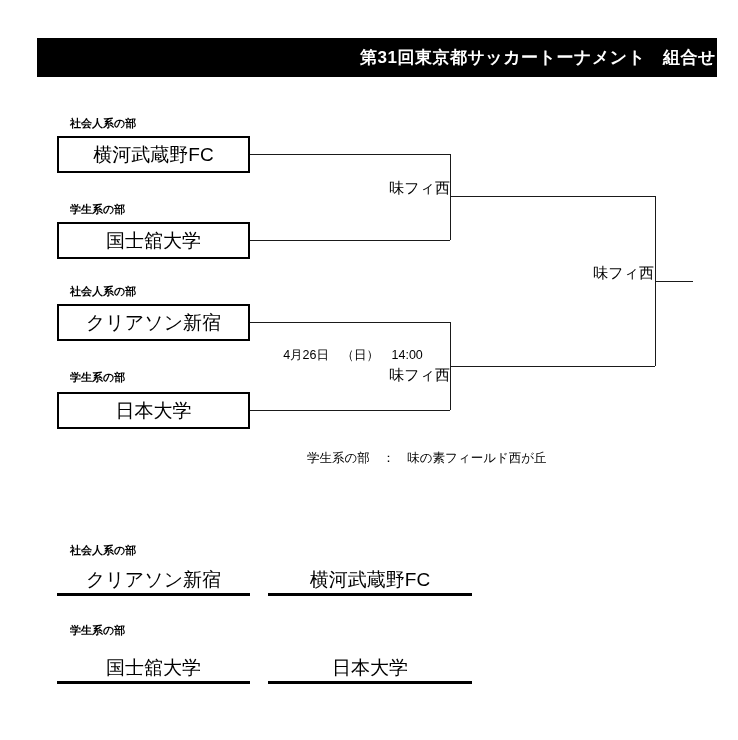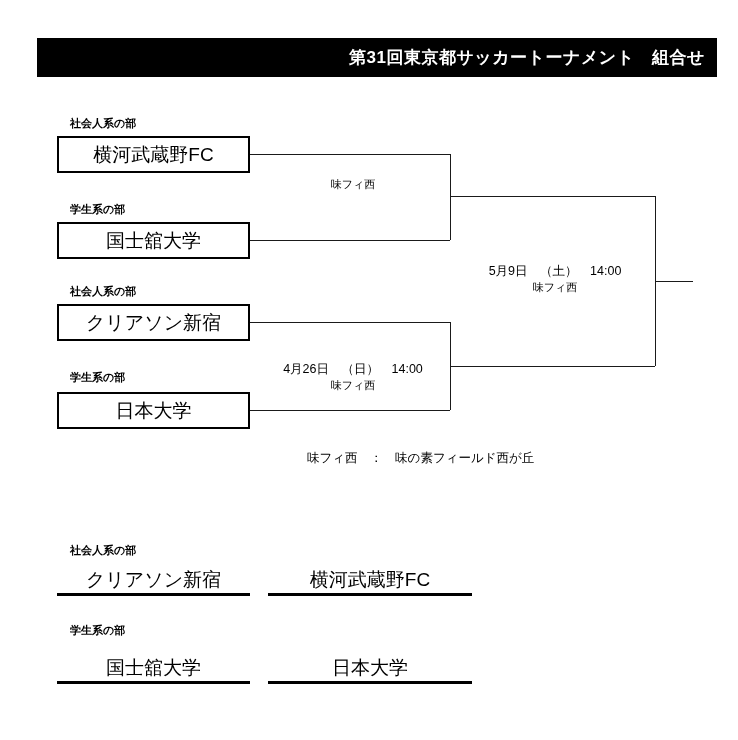--- a/index.html
+++ b/index.html
@@ -21,21 +21,21 @@
     position: absolute;
     left: 37px;
     top: 38px;
     width: 680px;
     height: 39px;
     background: #000000;
     display: flex;
     align-items: center;
     justify-content: flex-end;
     box-sizing: border-box;
-    padding-right: 12px;
+    padding-right: 1px;
   }
   #title-text {
     color: #ffffff;
     font-size: 17px;
     font-weight: bold;
     letter-spacing: 0.5px;
     white-space: nowrap;
   }
 
   
@@ -84,22 +84,23 @@
     position: absolute;
     text-align: center;
     white-space: nowrap;
     line-height: 1.45;
   }
   .match-info .match-date {
     font-size: 12.5px;
     display: block;
   }
   .match-info .match-venue {
-    font-size: 11px;
+    font-size: 15px;
     display: block;
+    text-align: right;
   }
 
   
   #venue-legend {
     position: absolute;
     left: 307px;
     top: 450px;
     font-size: 12.5px;
     white-space: nowrap;
   }
@@ -156,31 +157,30 @@
 
 <div class="hline" style="left:450px; top:196px;  width:205px;"></div>
 <div class="hline" style="left:450px; top:366px;  width:205px;"></div>
 <div class="vline" style="left:655px; top:196px;  height:170px;"></div>
 <div class="hline" style="left:655px; top:281px;  width:38px;"></div>
 
 <div class="match-info" style="left:256px; top:177px; width:194px;">
   <span class="match-venue">味フィ西</span>
 </div>
 
-<div class="match-info" style="left:256px; top:360px; width:194px;">
+<div class="match-info" style="left:256px; top:346px; width:194px;">
   <span class="match-date">4月26日　（日）　14:00</span>
   <span class="match-venue">味フィ西</span>
 </div>
 
 <div class="match-info" style="left:456px; top:262px; width:198px;">
-  <span class="match-date">5月9日　（土）　14:00</span>
   <span class="match-venue">味フィ西</span>
 </div>
 
-<div id="venue-legend">味フィ西　：　味の素フィールド西が丘</div>
+<div id="venue-legend">学生系の部　：　味の素フィールド西が丘</div>
 
 <div class="cat-label" style="left:57px; top:543px;">社会人系の部</div>
 <div class="result-line" style="left:57px;  top:558px; width:193px;">
   <span class="result-name">クリアソン新宿</span>
 </div>
 <div class="result-line" style="left:268px; top:558px; width:204px;">
   <span class="result-name">横河武蔵野FC</span>
 </div>
 
 <div class="cat-label" style="left:57px; top:623px;">学生系の部</div>

